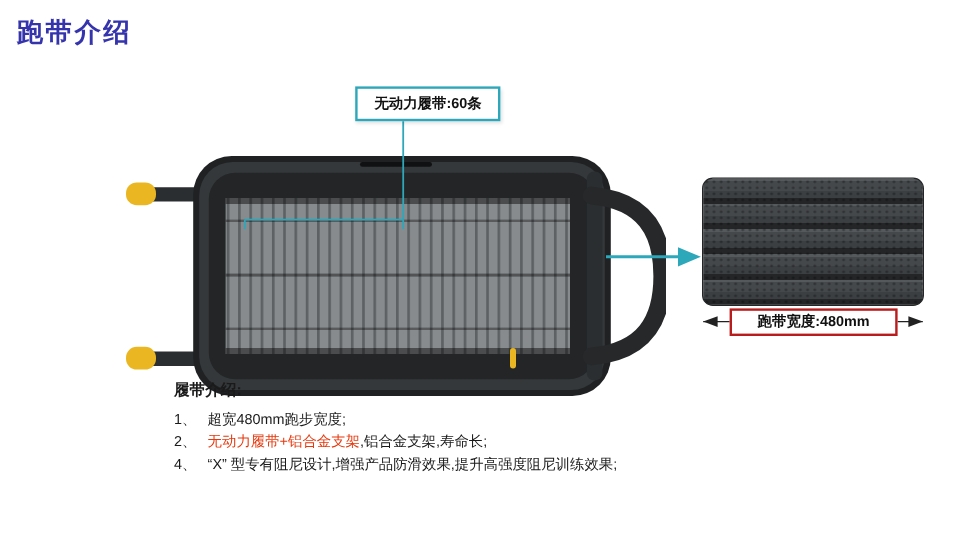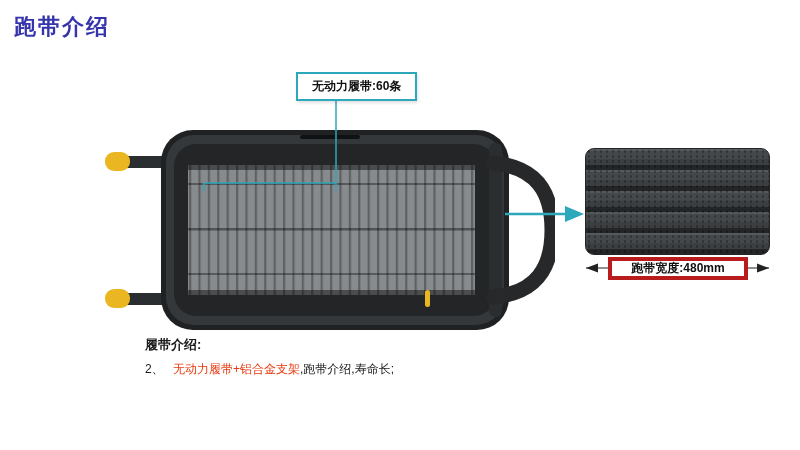--- a/index.html
+++ b/index.html
@@ -41,26 +41,26 @@
       radial-gradient(circle, rgba(0,0,0,.30) 1px, transparent 1.4px),
       repeating-linear-gradient(180deg,
         #55595c 0 2px,
         #45484b 2px 10px,
         #3c3f42 10px 16px,
         #232527 16px 21px);
     background-size:6px 5px, auto;
   }
   .dim-label{
     position:absolute;left:608px;top:257px;width:140px;height:23px;
-    background:#ffffff;border:4px solid #b91c1c;
+    background:#ffffff;border:2px solid #b91c1c;
     font-size:12px;font-weight:bold;color:#111;
     display:flex;align-items:center;justify-content:center;
     white-space:nowrap;z-index:5;
   }
-  .intro{position:absolute;left:145px;top:336px;width:560px;}
+  .intro{position:absolute;left:145px;top:316px;width:560px;}
   .intro-heading{font-size:13px;font-weight:bold;margin-bottom:6px;}
   .intro-line{font-size:12px;line-height:19px;white-space:nowrap;}
   .intro-line .num{display:inline-block;min-width:28px;}
   .intro-line .hl{color:var(--highlight);}
   .acc-stroke{stroke:var(--accent);}
   .acc-fill{fill:var(--accent);}
 </style>
 </head>
 <body>
 
@@ -132,17 +132,19 @@
     <span>无动力履带:60条</span>
   </div>
 
   <div class="belt-texture"></div>
 
   <div class="dim-label">跑带宽度:480mm</div>
 
   <div class="intro">
     <div class="intro-heading">履带介绍:</div>
     <div class="intro-list">
-        <div class="intro-line"><span class="num">2、</span><span class="hl">无动力履带+铝合金支架</span><span>,跑带介绍,寿命长;</span></div>
+        <div class="intro-line"><span class="num">1、</span><span>超宽480mm跑步宽度;</span></div>
+        <div class="intro-line"><span class="num">2、</span><span class="hl">无动力履带+铝合金支架</span><span>,铝合金支架,寿命长;</span></div>
+        <div class="intro-line"><span class="num">4、</span><span>“X” 型专有阻尼设计,增强产品防滑效果,提升高强度阻尼训练效果;</span></div>
       </div>
   </div>
 
 </div>
 
 </body></html>

